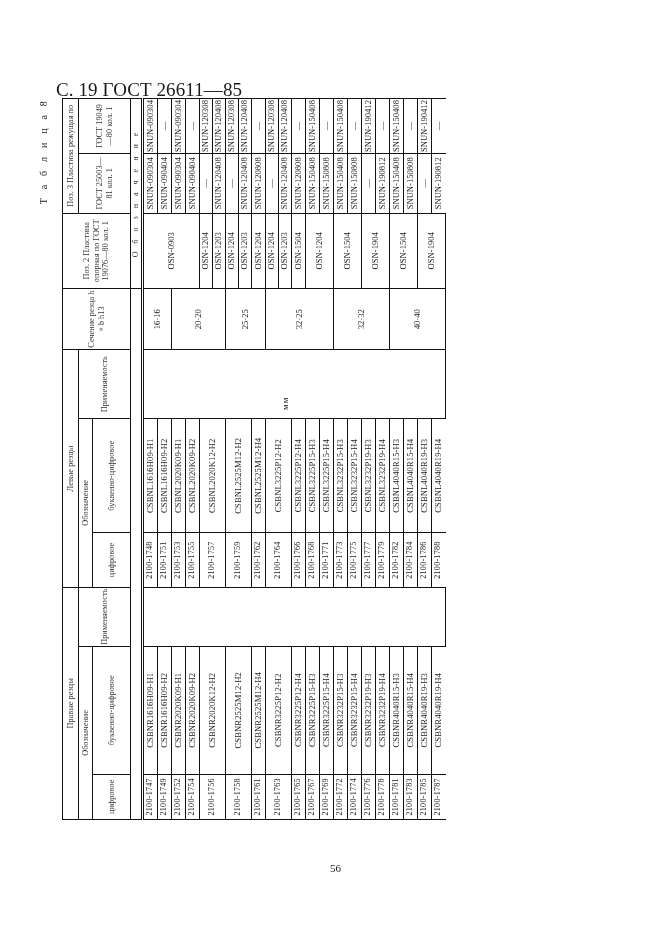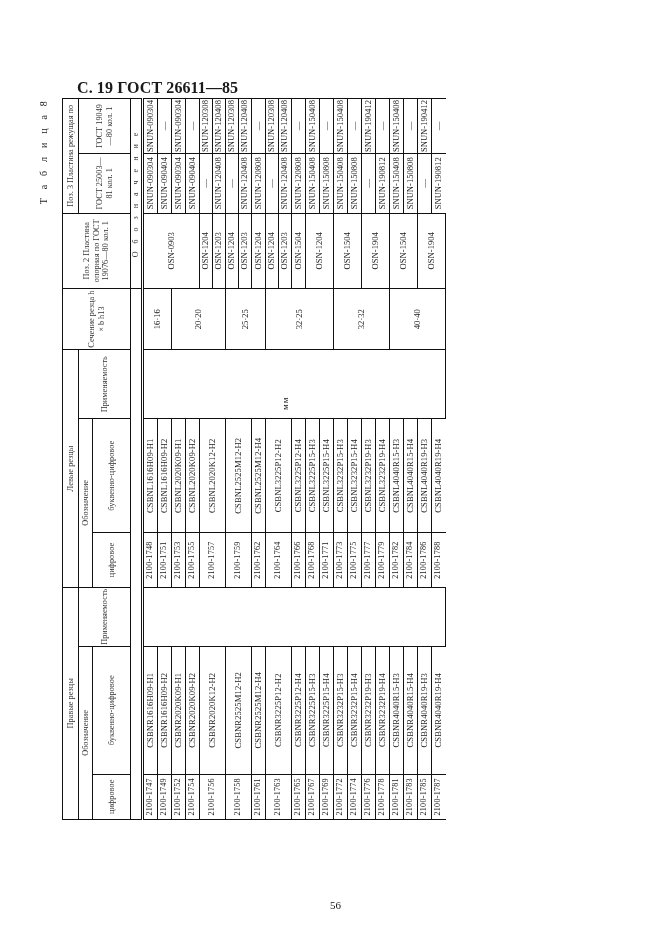--- a/index.html
+++ b/index.html
@@ -1,19 +1,19 @@
 <!DOCTYPE html>
 <html><head>
 <meta charset="utf-8">
 <style>
   html, body { margin:0; padding:0; background:#ffffff; }
   body { width:661px; height:936px; position:relative; overflow:hidden;
          font-family:"Liberation Serif","DejaVu Serif",serif; color:#1a1a1a; }
-  .page-header { position:absolute; left:77px; top:79px; font-size:16px; font-weight:bold; letter-spacing:0.1px; }
-  .page-number { position:absolute; left:330px; top:899px; font-size:11px; }
+  .page-header { position:absolute; left:56px; top:79px; font-size:19px; font-weight:normal; letter-spacing:0.1px; }
+  .page-number { position:absolute; left:330px; top:862px; font-size:11px; }
   
   .rot { position:absolute; left:62px; top:820px; width:722px; height:420px;
          transform-origin:0 0; transform:rotate(-90deg); }
   .table-caption { position:absolute; right:0px; top:-24px; font-size:10px; letter-spacing:3.2px; }
   .units { position:absolute; left:410px; top:218px; font-size:9px; letter-spacing:1px; }
   table.gost { position:absolute; left:0; top:0; border-collapse:collapse; table-layout:fixed; font-size:8.6px; }
   table.gost td, table.gost th { border:1px solid #111; padding:0 1px; text-align:center; vertical-align:middle;
        font-weight:normal; line-height:1.05; overflow:hidden; white-space:nowrap; }
   table.gost th { white-space:normal; font-size:8.3px; line-height:1.15; color:#333; }
   table.gost .spaced { letter-spacing:3px; font-size:8px; }

